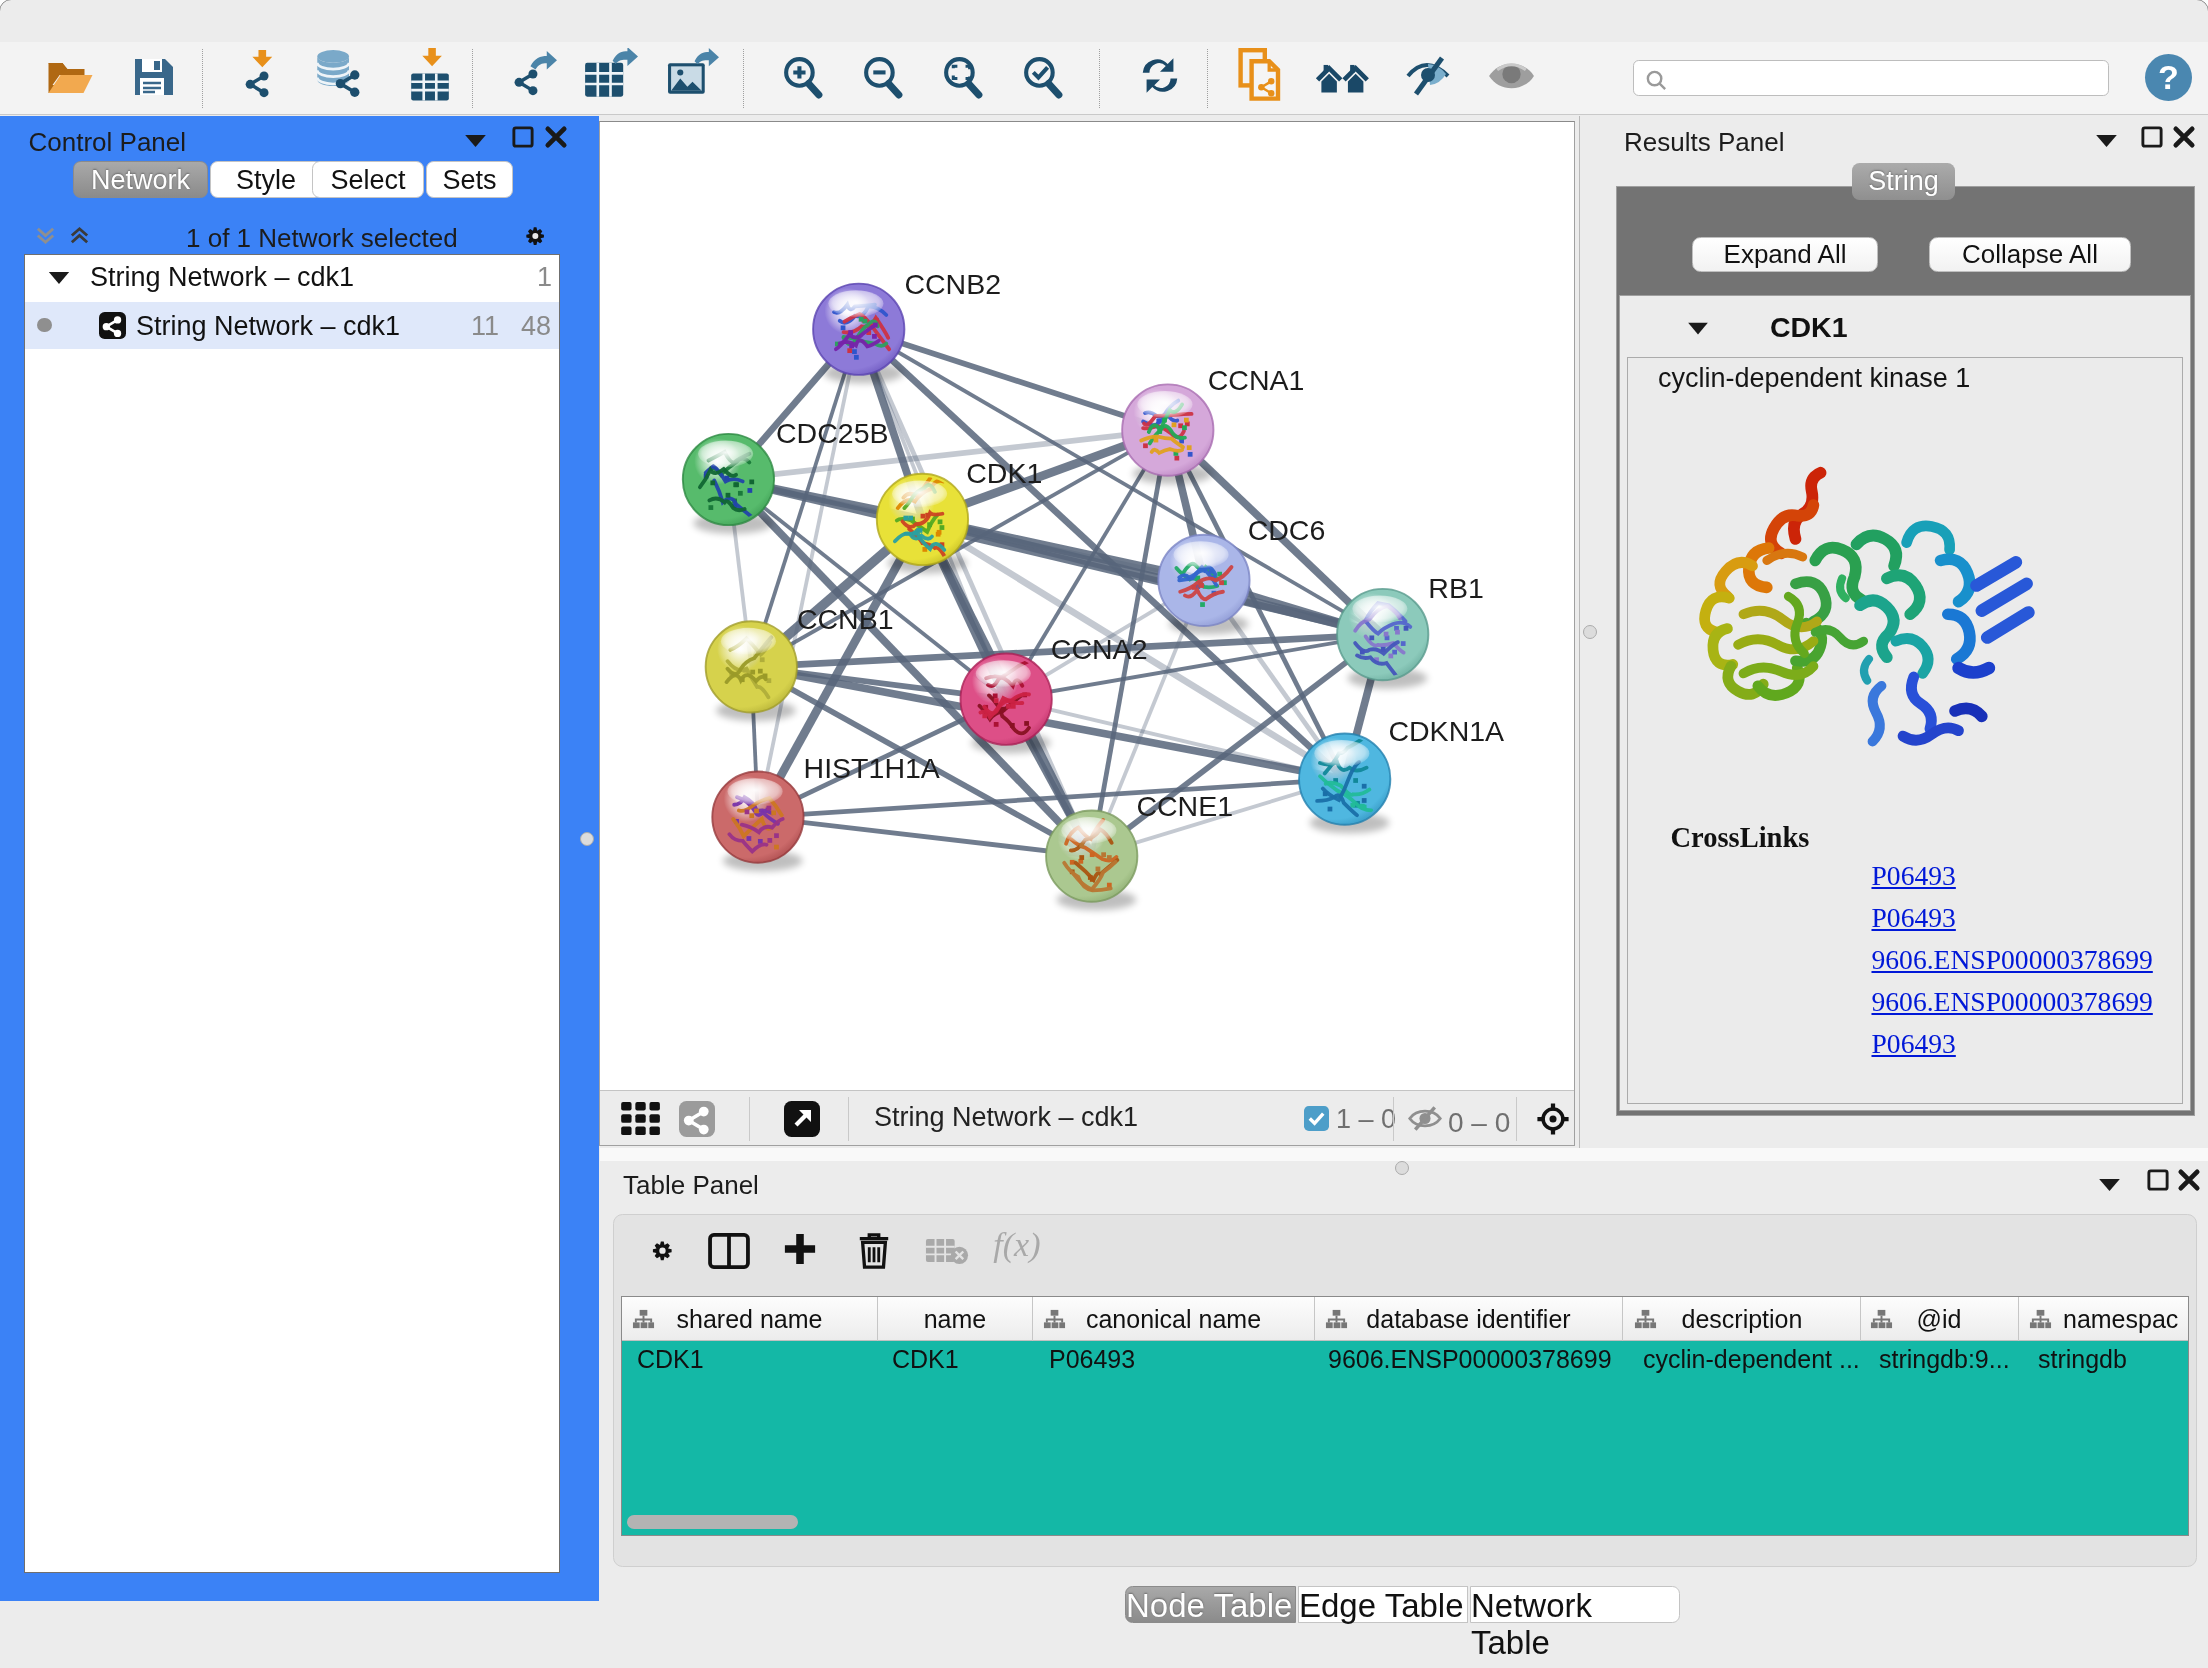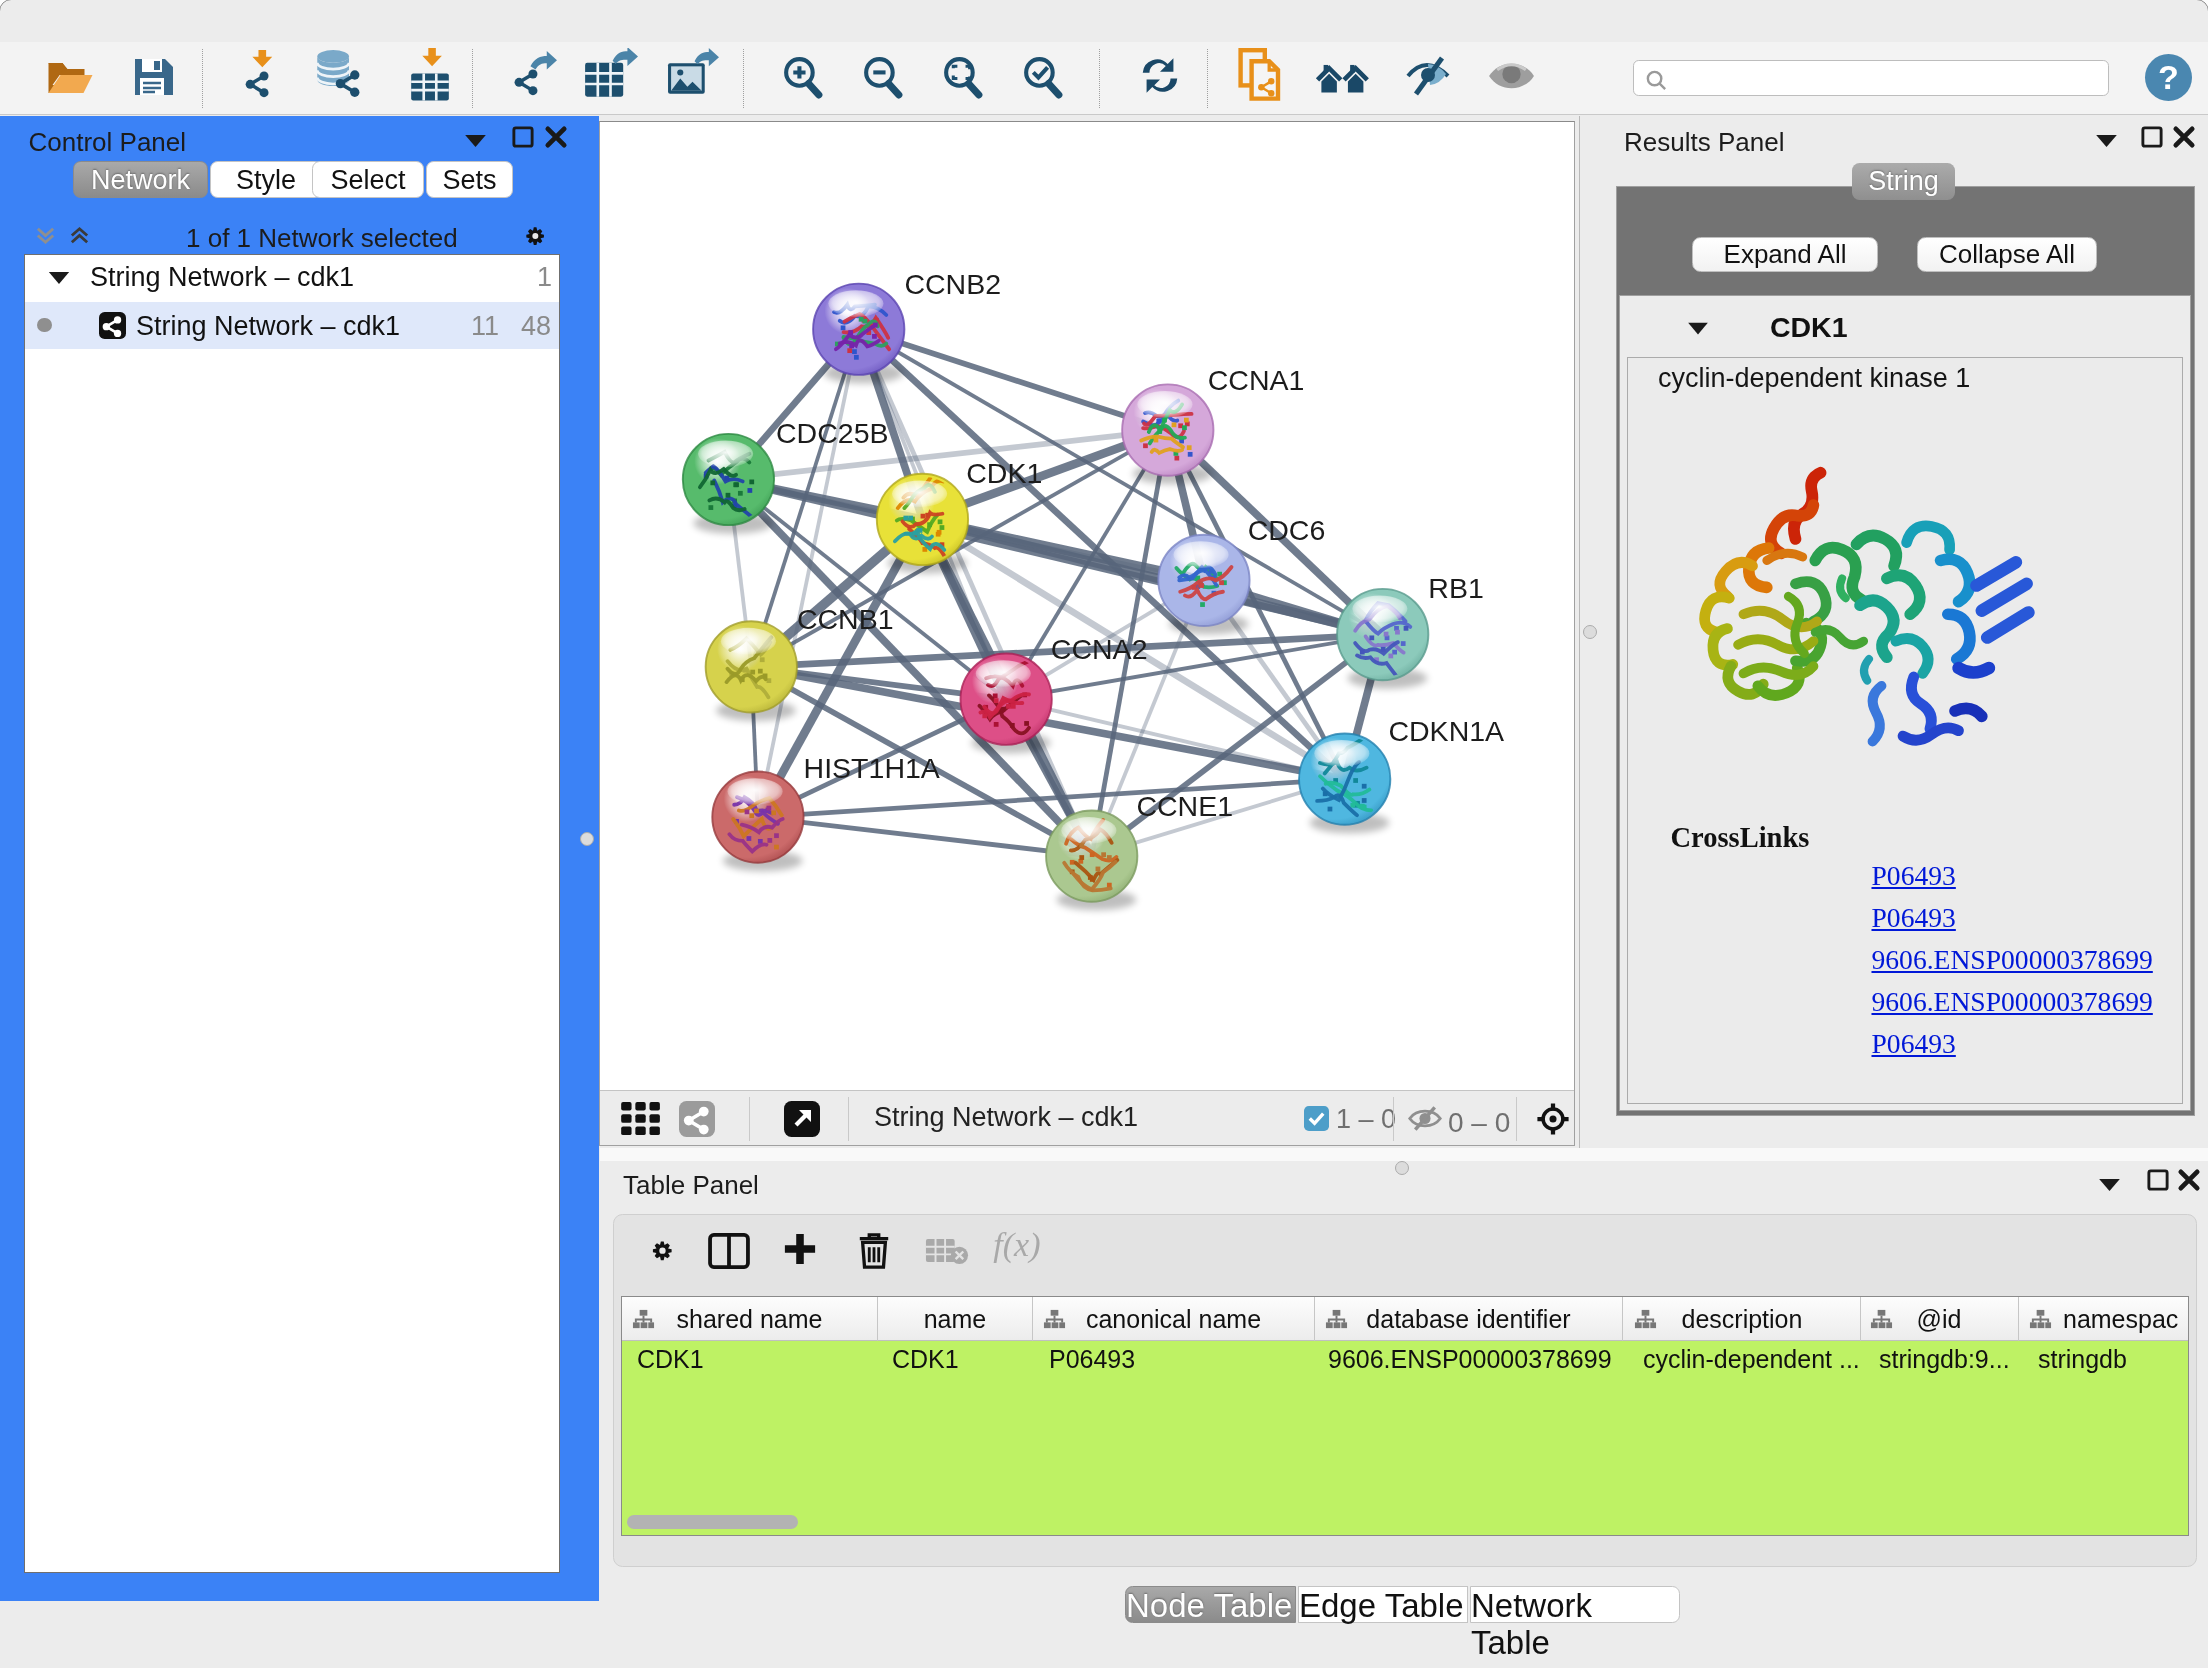--- a/index.html
+++ b/index.html
@@ -23,21 +23,21 @@
 .netbar { position:absolute; left:0px; bottom:0px; width:100%; height:55px; background:#ececec; border-top:1px solid #c4c4c4; }
 .nbsep { position:absolute; top:5.7px; height:44px; border-left:1.9px solid #c9c9c9; }
 
 .rp { position:absolute; left:1579px; top:116px; width:630px; height:1063px; background:#ececec; border-left:1px solid #b9b9b9; }
 .rbox { position:absolute; left:36px; top:70px; width:579px; height:930px; border:1.9px solid #9f9f9f; background:#737373;padding-left:40px; }
 .btn { position:absolute; height:35px; background:linear-gradient(#ffffff,#f2f2f2); border:1.4px solid #bfbfbf; border-radius:8.6px; font-size:26px; text-align:center; color:#111; }
 .stringtab { position:absolute; z-index:5; left:272px; top:47px; width:103px; height:37px; background:linear-gradient(#ababab,#8f8f8f); border-radius:7.6px; color:#fff; font-size:27px; text-align:center; line-height:36px; text-shadow:0 -1px 1.9px rgba(0,0,0,0.3); }
 
 .tp { position:absolute; left:599px; top:1154px; width:1609px; height:467px; background:#ececec; }
 .tpbar { position:absolute; left:14.3px; top:60px; width:1584px; height:353px; background:#e3e3e3; border:1px solid #cfcfcf; border-radius:9.5px; }
-.tbl { position:absolute; left:6.7px; top:81px; width:1568px; height:240px; background:#bef264; border:1.9px solid #8a8a8a; overflow:hidden; }
+.tbl { position:absolute; left:6.7px; top:81px; width:1568px; height:240px; background:#14b8a6; border:1.9px solid #8a8a8a; overflow:hidden; }
 .thead { position:absolute; left:0; top:0; width:2853px; height:44px; background:linear-gradient(#fdfdfd,#ececec); border-bottom:1px solid #c0c0c0; font-size:25px; color:#111; }
 .tcol { position:absolute; top:0; height:44px; border-right:1px solid #c6c6c6; }
 .tct { position:absolute; width:100%; text-align:center; top:7.6px; }
 .trow { position:absolute; left:0; top:45px; width:2853px; height:43px; font-size:25px; color:#111; }
 .btab { position:absolute; top:400px; height:37px; font-size:33px; text-align:left; line-height:37px; background:#fff; border:1px solid #c4c4c4; color:#111;margin-top:32px; }
 .btab.tabsel { background:linear-gradient(#a9a9a9,#8b8b8b); color:#fff; text-shadow:0 -1px 1.9px rgba(0,0,0,0.35); border-color:#8b8b8b; }
 .hscroll { position:absolute; left:4.8px; bottom:5.7px; width:171px; height:14.3px; border-radius:7.6px; background:#b3b3b3; }
 
 .status { position:absolute; left:0; top:1603px; width:100%; height:66px; background:#ececec; border-top:1.9px solid #c6c6c6; }
 .sbtn { position:absolute; top:20px; width:54px; height:39px; background:#f7f7f7; border:1.9px solid #b5b5b5; }
@@ -744,21 +744,21 @@
       </svg>
     <svg style="position:absolute;left:560px;top:8.6px" width="24" height="24" viewBox="0 0 25 25">
         <rect x="3" y="3" width="19" height="19" fill="none" stroke="#1a1a1a" stroke-width="3" rx="2"></rect>
       </svg>
     <svg style="position:absolute;left:592px;top:8.6px" width="24" height="24" viewBox="0 0 25 25">
         <path d="M4 4l17 17M21 4L4 21" stroke="#1a1a1a" stroke-width="5" stroke-linecap="round"></path>
       </svg>
     <div class="stringtab">String</div>
     <div class="rbox">
       <div class="btn" style="left:75px;top:50px;width:186px;line-height:33px">Expand All</div>
-      <div class="btn" style="left:300px;top:50px;width:180px;line-height:33px">Collapse All</div>
+      <div class="btn" style="left:312px;top:50px;width:202px;line-height:33px">Collapse All</div>
       <div style="position:absolute;left:1.9px;top:108px;width:572px;height:816px;border:1.4px solid #9f9f9f;background:#ececec">
         <svg style="position:absolute;left:66px;top:25px" width="24" height="14.3" viewBox="0 0 26 16">
             <path d="M2 2h22L13 15z" fill="#1a1a1a"></path>
           </svg>
         <div style="position:absolute;left:150px;top:15px;font-size:28.5px;font-weight:bold;color:#111">CDK1</div>
         <div style="position:absolute;left:7.6px;top:61px;width:556px;height:747px;border:1.4px solid #ababab;background:#ebebeb">
           <div style="position:absolute;left:29.5px;top:4.8px;font-size:27px;color:#151515">cyclin-dependent kinase 1</div>
           <svg style="position:absolute;left:49px;top:95px" width="366" height="301" viewBox="0 0 400 336">
 <g fill="none" stroke-linecap="round">
 <path d="M128 96q-6-20 8-28t10-26q-3-14 10-20" stroke="#cc2408" stroke-width="13"></path>

